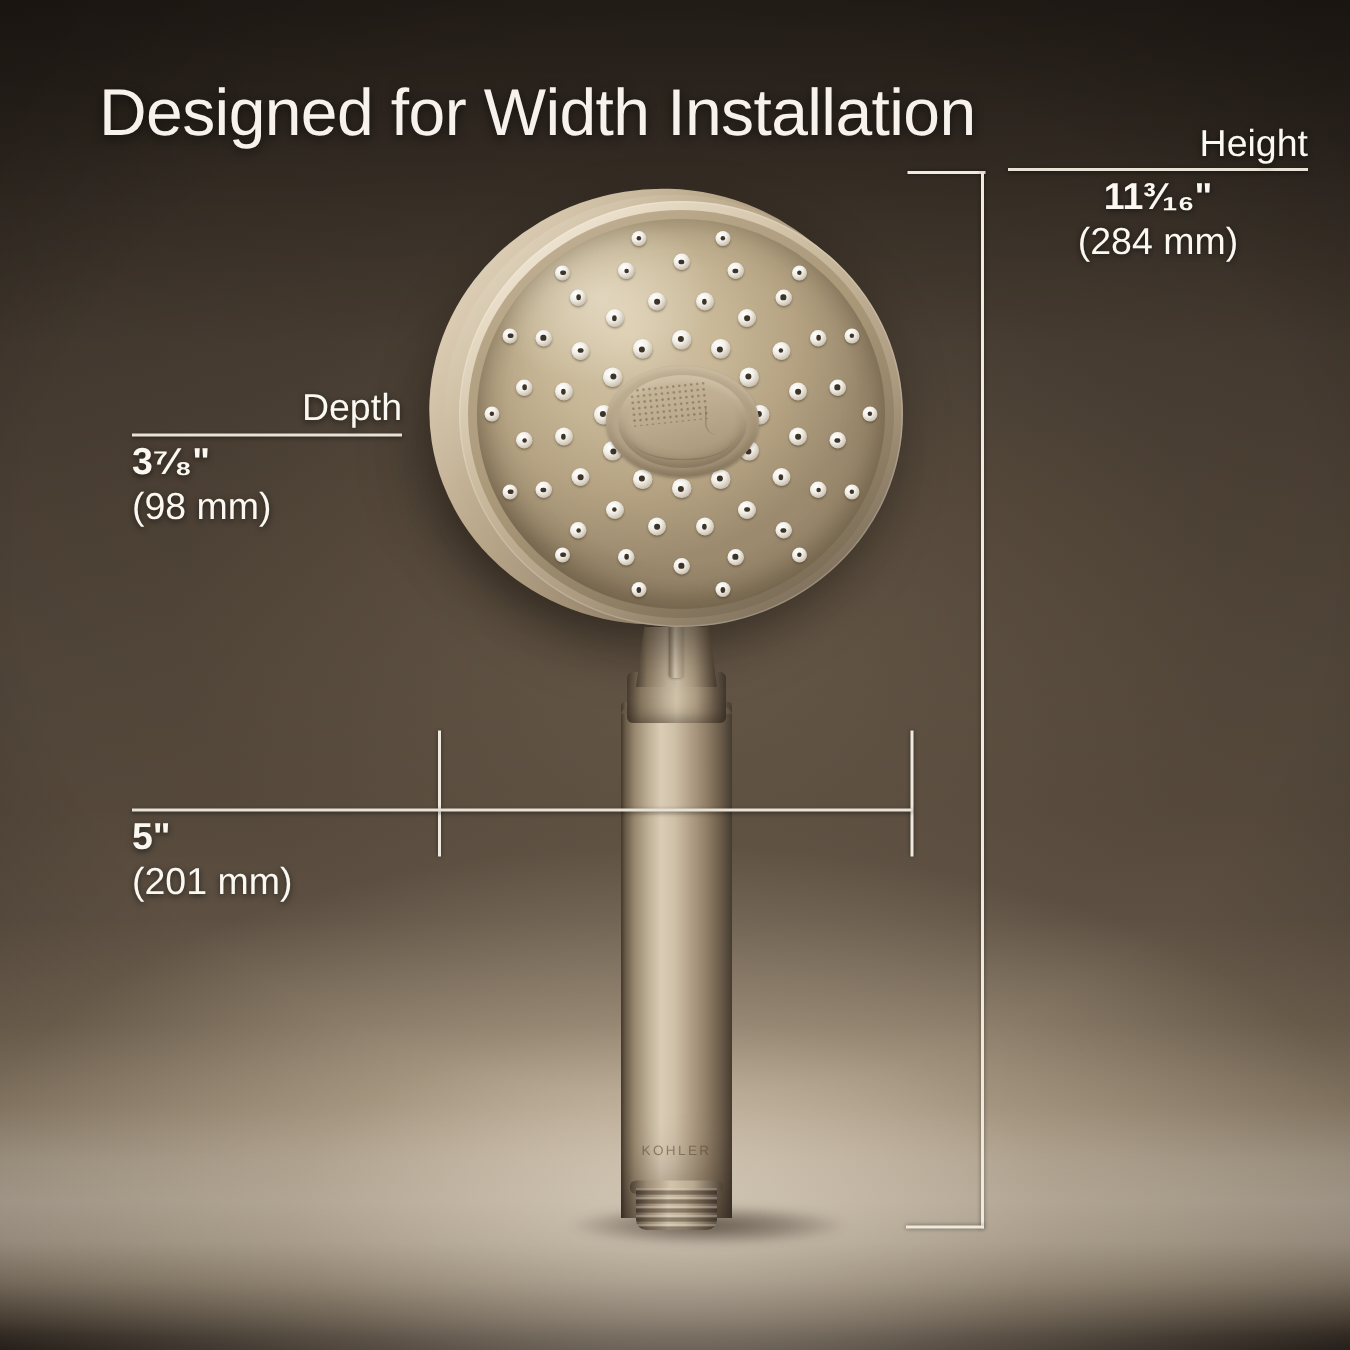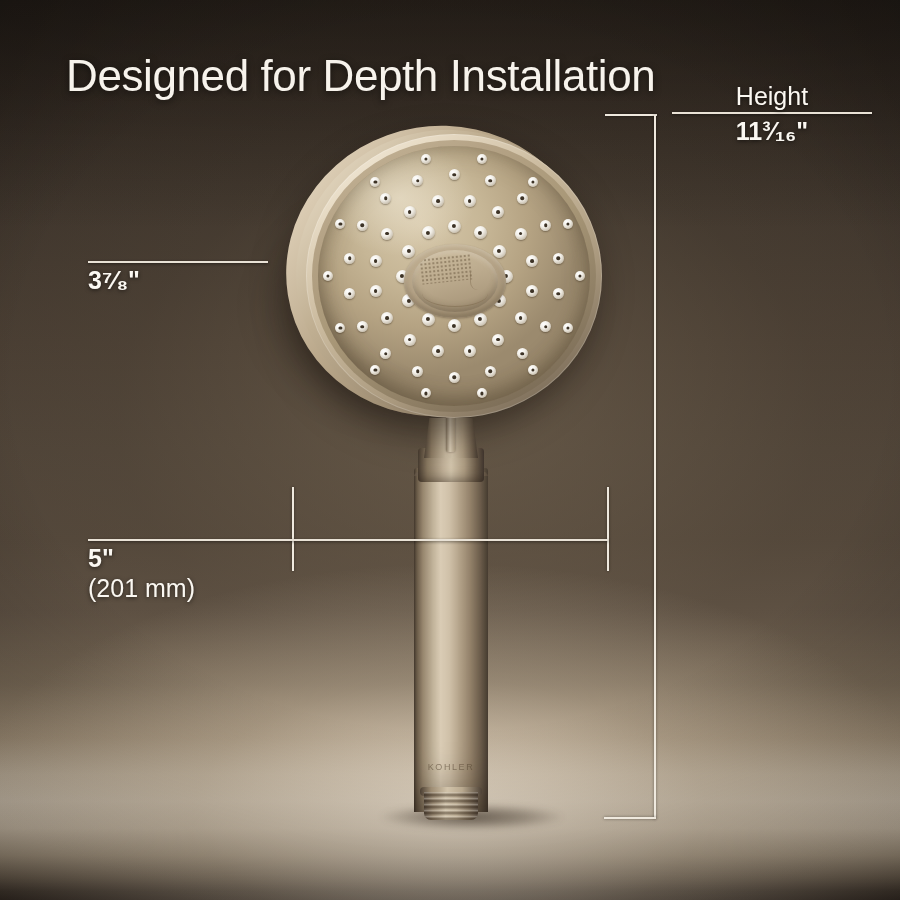--- a/index.html
+++ b/index.html
@@ -53,21 +53,21 @@
     position:absolute;left:66px;top:54px;
     font-size:44px;line-height:1.0;
     color:#f7f3ec;
     letter-spacing:-0.4px;
     white-space:nowrap;
     text-shadow:0 2px 7px rgba(0,0,0,0.55);
   }
 
   
   .callout{position:absolute;color:#fbf8f2;text-shadow:0 1px 4px rgba(0,0,0,0.6);}
-  .callout .lbl{font-size:25px;line-height:1.12;font-weight:400;}
+  .callout .lbl{font-size:25px;line-height:1.12;font-weight:400;text-align:right;}
   .callout .val{font-size:25px;line-height:1.2;font-weight:700;}
   .callout .mm{font-size:25px;line-height:1.2;font-weight:400;}
   .rule{height:2px;background:#e9e2d6;box-shadow:0 1px 3px rgba(0,0,0,0.5);}
 
   .c-height{left:672px;top:82px;text-align:center;width:200px;}
   .c-height .rule{width:100%;margin:2px 0 2px 0;}
   .c-depth{left:88px;top:258px;width:180px;}
   .c-depth .rule{width:180px;margin:3px 0 2px 0;}
   .c-width{left:88px;top:536px;width:520px;}
   .c-width .rule{width:520px;margin:3px 0 2px 0;}
@@ -350,31 +350,34 @@
       <div class="hub-slot"></div>
     </div>
   </div>
 
   <div class="dline dl-h-tick"></div>
   <div class="dline dl-h-vert"></div>
   <div class="dline dl-h-bot"></div>
   <div class="dline dl-w-left"></div>
   <div class="dline dl-w-right"></div>
 
-  <div class="title">Designed for Depth Installation</div>
+  <div class="title">Designed for Width Installation</div>
 
   <div class="callout c-height">
     <div class="lbl">Height</div>
     <div class="rule"></div>
     <div class="val">11³⁄₁₆"</div>
+    <div class="mm">(284 mm)</div>
   </div>
 
   <div class="callout c-depth">
+    <div class="lbl">Depth</div>
     <div class="rule"></div>
     <div class="val">3⁷⁄₈"</div>
+    <div class="mm">(98 mm)</div>
   </div>
 
   <div class="callout c-width">
     <div class="rule"></div>
     <div class="val">5"</div>
     <div class="mm">(201 mm)</div>
   </div>
 
 </div>
 

